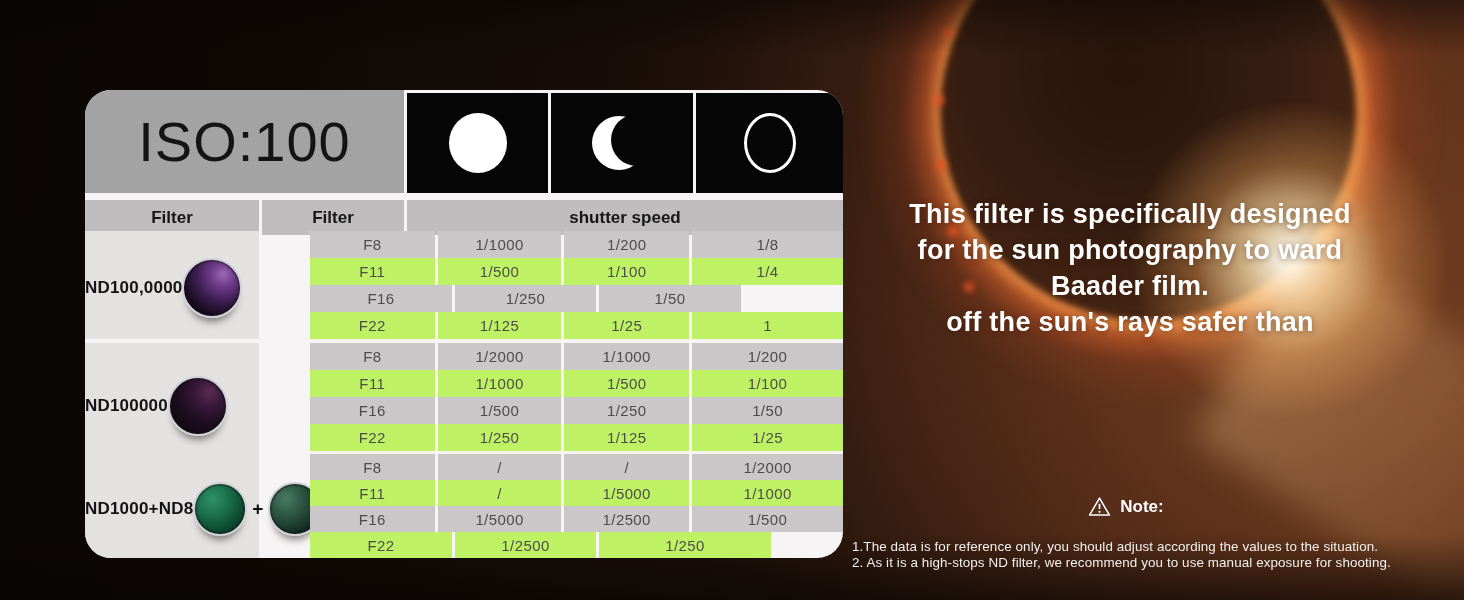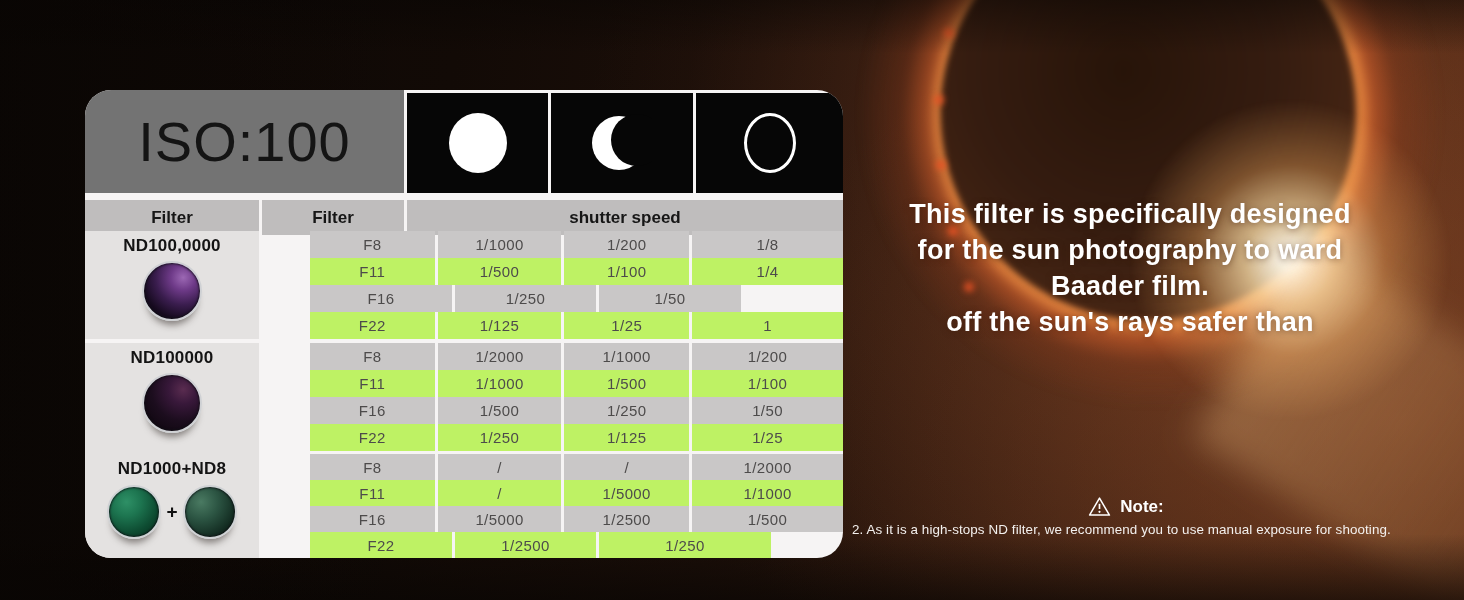--- a/index.html
+++ b/index.html
@@ -30,33 +30,33 @@
   .prom{position:absolute;width:10px;height:10px;border-radius:50%;background:rgba(232,82,35,0.9);filter:blur(3px);}
   .p1{left:944px;top:28px}.p2{left:934px;top:95px}.p3{left:936px;top:160px}.p4{left:948px;top:226px}.p5{left:964px;top:282px}
   .vignette{position:absolute;inset:0;
     background:
       linear-gradient(to right, rgba(8,5,3,0.55) 0%, rgba(8,5,3,0) 28%),
       linear-gradient(to top, rgba(8,5,3,0.65) 0%, rgba(8,5,3,0) 11%),
       linear-gradient(to bottom, rgba(8,5,3,0.5) 0%, rgba(8,5,3,0) 9%);}
   
   .card{position:absolute;left:85px;top:90px;width:758px;height:468px;border-radius:26px;overflow:hidden;
     background:#f6f4f4;z-index:10;}
-  .iso-cell{position:absolute;left:0;top:0;width:319px;height:103px;background:#737373;
+  .iso-cell{position:absolute;left:0;top:0;width:319px;height:103px;background:#a3a3a3;
     display:flex;align-items:center;justify-content:center;}
   .iso-cell span{font-size:56px;color:#141414;letter-spacing:1px;}
   .icon-cell{position:absolute;top:3px;height:100px;background:#060606;display:flex;align-items:center;justify-content:center;}
   .ic1{left:322px;width:141px}.ic2{left:466px;width:142px}.ic3{left:611px;width:147px}
   .sun-disc{width:58px;height:60px;border-radius:50%;background:#fff;}
   .ring-disc{width:46px;height:54px;border-radius:50%;border:3px solid #fff;}
   
   .hcell{position:absolute;top:110px;height:35px;background:#bfbdbd;display:flex;align-items:center;justify-content:center;
     font-weight:bold;font-size:17px;color:#161616;}
   .hA{left:0;width:174px}.hB{left:177px;width:142px}.hS{left:322px;width:436px}
   
-  .ablock{position:absolute;left:0;width:174px;background:#e4e2e1;display:flex;flex-direction:column;align-items:center;}
+  .ablock{position:absolute;left:0;width:174px;background:#e4e2e1;display:flex;flex-direction:row;align-items:center;}
   #ab1{top:141px;height:108px}#ab2{top:253px;height:120px}#ab3{top:364px;height:104px}
   .fname{margin-top:5px;font-weight:bold;font-size:17px;color:#141414;letter-spacing:0.2px;}
   .disc{border-radius:50%;border:2px solid #cfd1d4;box-shadow:0 9px 7px -5px rgba(40,32,28,0.5), inset 0 0 2px 1px rgba(15,15,20,0.8);}
   .disc.purple{width:56px;height:56px;margin-top:5px;
     background:radial-gradient(circle at 70% 26%, #9c68b4 0%, #6e3a88 22%, #3a1d4e 48%, #170b20 72%, #0a0512 100%);}
   .disc.dark{width:56px;height:56px;margin-top:5px;
     background:radial-gradient(circle at 70% 26%, #5a2c50 0%, #38183a 25%, #1c0d1e 55%, #080408 100%);}
   .discs{display:flex;align-items:center;margin-top:6px;gap:5px;}
   .disc.green1{width:50px;height:50px;
     background:radial-gradient(circle at 35% 30%, #2e9066 0%, #1d7550 30%, #0d4b31 65%, #06281a 100%);}
@@ -69,21 +69,21 @@
   .trow{display:flex;flex:1;padding-left:48px;}
   .cell{display:flex;align-items:center;justify-content:center;font-size:15px;color:#4d4b4b;letter-spacing:0.4px;}
   .cf{width:142px}.c1{width:141px;margin-left:3px}.c2{width:142px;margin-left:3px}.c3{width:172px;margin-left:3px}
   .sa .cell{background:#c9c7c7}
   .sb .cell{background:#bef264}
   
   .headline{position:absolute;left:880px;top:196px;width:500px;text-align:center;z-index:10;
     color:#fff;font-weight:bold;font-size:27px;line-height:36px;letter-spacing:0.3px;
     text-shadow:0 1px 6px rgba(60,25,10,0.5);}
   .note{position:absolute;left:852px;top:496px;width:548px;z-index:10;color:#f3f0ee;}
-  .note-head{display:flex;align-items:center;justify-content:center;gap:9px;margin-bottom:5px;}
+  .note-head{display:flex;align-items:center;justify-content:center;gap:9px;margin-bottom:22px;}
   .note-title{font-weight:bold;font-size:17px;color:#fff;}
   .note-line{font-size:13.4px;line-height:15.5px;letter-spacing:0.1px;}
 </style>
 </head>
 <body>
 
 <div class="bg-base"></div>
 <div class="ring-glow"></div>
 <div class="moon"></div>
 <div class="prom p1"></div>
@@ -224,14 +224,15 @@
 
 <div class="note">
   <div class="note-head">
     <svg width="23" height="21" viewBox="0 0 24 22">
       <path d="M12 2.2 L22.4 20 H1.6 Z" fill="none" stroke="#ffffff" stroke-width="1.6" stroke-linejoin="round"></path>
       <line x1="12" y1="8.2" x2="12" y2="13.6" stroke="#ffffff" stroke-width="1.8"></line>
       <circle cx="12" cy="16.6" r="1.15" fill="#ffffff"></circle>
     </svg>
     <span class="note-title">Note:</span>
   </div>
+  <div class="note-line">1.The data is for reference only, you should adjust according the values to the situation.</div>
   <div class="note-line">2. As it is a high-stops ND filter, we recommend you to use manual exposure for shooting.</div>
 </div>
 
 </body></html>

